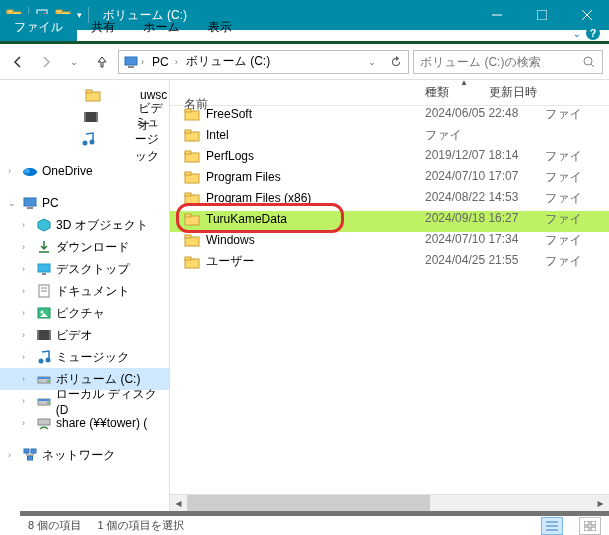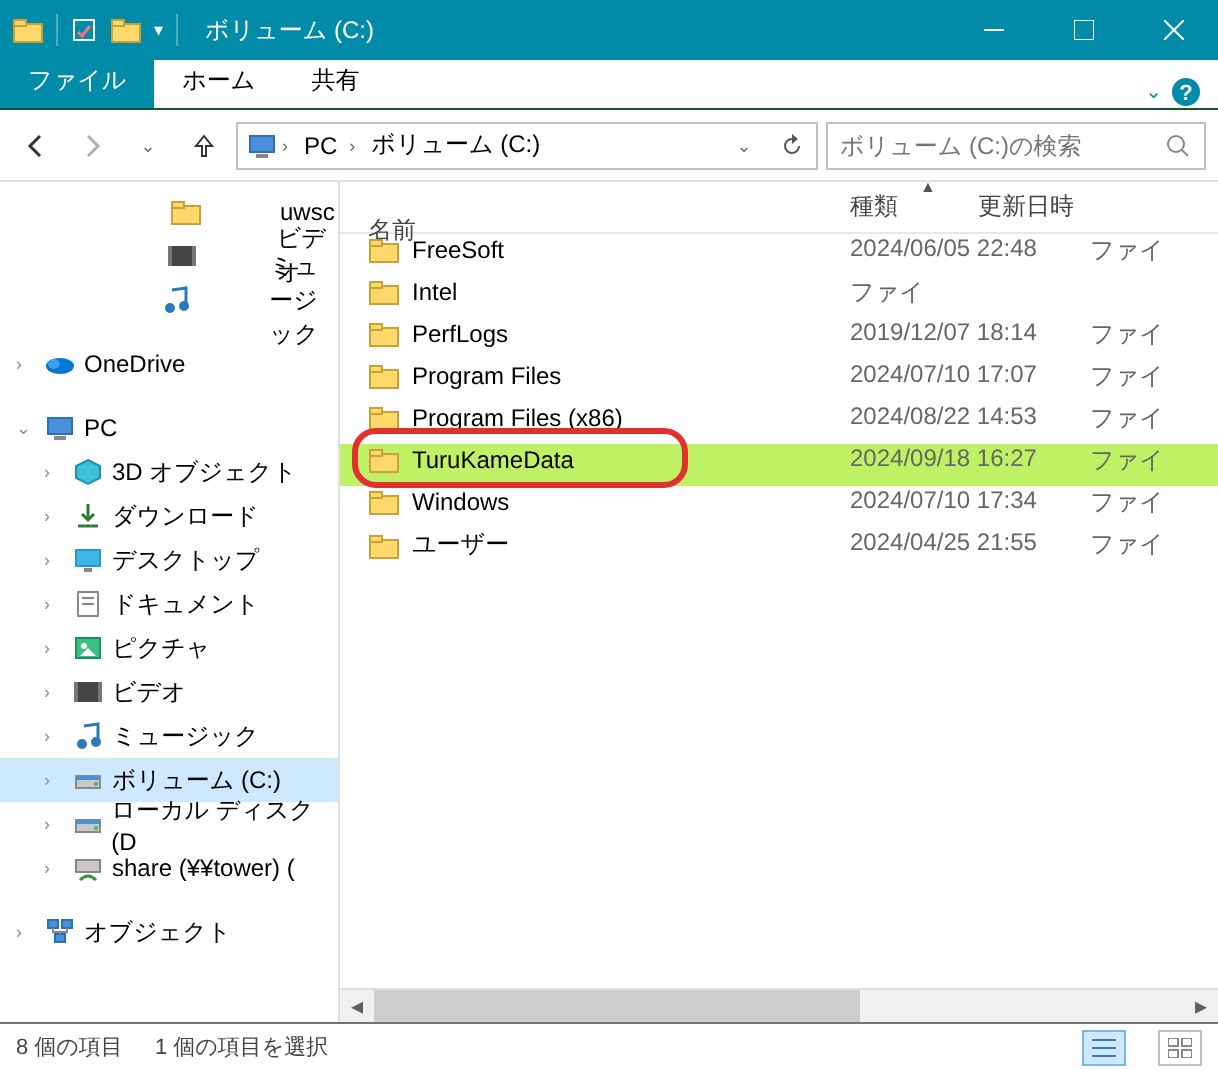--- a/index.html
+++ b/index.html
@@ -5,21 +5,21 @@
 * { box-sizing: border-box; margin: 0; padding: 0; }
 body { font-family: "Yu Gothic UI", "Meiryo", sans-serif; font-size: 12px; background: #fff; color: #000; width: 609px; height: 535px; overflow: hidden; display: flex; flex-direction: column; }
 
 .titlebar { background: #008ca8; height: 30px; display: flex; align-items: center; color: #fff; }
 .titlebar-icons { display: flex; align-items: center; gap: 6px; padding: 0 6px; }
 .titlebar-icons .sep { width: 1px; height: 16px; background: rgba(255,255,255,0.3); }
 .title-text { flex: 1; padding-left: 8px; font-size: 12px; }
 .win-controls { display: flex; }
 .win-btn { width: 45px; height: 30px; display: flex; align-items: center; justify-content: center; cursor: pointer; }
 
-.ribbon-tabs { height: 25px; display: flex; background: #fff; border-bottom: 1px solid #14532d; align-items: flex-end; }
+.ribbon-tabs { height: 14px; display: flex; background: #fff; border-bottom: 3px solid #14532d; align-items: flex-end; }
 .rtab { padding: 5px 14px; font-size: 12px; cursor: pointer; }
 .rtab.file { background: #008ca8; color: #fff; }
 .ribbon-spacer { flex: 1; }
 .ribbon-right { display: flex; align-items: center; padding-right: 8px; gap: 4px; }
 
 .navbar { height: 36px; display: flex; align-items: center; gap: 4px; padding: 4px 6px; border-bottom: 1px solid #e0e0e0; }
 .nav-btn { width: 24px; height: 24px; display: flex; align-items: center; justify-content: center; cursor: pointer; color: #555; }
 .nav-btn.disabled { color: #b0b0b0; }
 .addrbar { flex: 1; height: 24px; border: 1px solid #c0c0c0; display: flex; align-items: center; background: #fff; }
 .addr-seg { display: flex; align-items: center; padding: 0 4px; gap: 2px; cursor: pointer; }
@@ -45,21 +45,21 @@
 .sort-ind { position: absolute; left: 290px; top: -2px; font-size: 8px; color: #555; }
 .list-header { position: relative; }
 .list-body { flex: 1; overflow: auto; position: relative; }
 .row { display: flex; height: 21px; align-items: flex-start; cursor: pointer; }
 .row.sel { background: #bef264; }
 .row .c-name { width: 255px; padding-left: 14px; display: flex; align-items: center; gap: 6px; }
 .row .c-date { width: 120px; color: #666; }
 .row .c-type { flex: 1; color: #666; }
 .hilite { position: absolute; border: 3px solid #e03030; border-radius: 12px; pointer-events: none; }
 
-.statusbar { height: 24px; border-top: 1px solid #737373; display: flex; align-items: center; padding: 0 8px; font-size: 11px; color: #444; gap: 16px; }
+.statusbar { height: 24px; border-top: 5px solid #737373; display: flex; align-items: center; padding: 0 8px; font-size: 11px; color: #444; gap: 16px; margin-left: 20px; }
 .statusbar .sp { flex: 1; }
 .view-btn { width: 22px; height: 18px; border: 1px solid #c0c0c0; display: flex; align-items: center; justify-content: center; cursor: pointer; }
 .view-btn.act { background: #cde8ff; border-color: #7ab8e0; }
 
 svg { display: block; }
 
 .scrollbar-h { height: 17px; background: #f0f0f0; border-top: 1px solid #e0e0e0; display: flex; align-items: center; }
 .sb-btn { width: 17px; height: 17px; display: flex; align-items: center; justify-content: center; color: #606060; cursor: pointer; }
 .sb-track { flex: 1; height: 17px; position: relative; }
 .sb-thumb { position: absolute; left: 0; width: 60%; height: 100%; background: #cdcdcd; }
@@ -107,22 +107,23 @@
         <svg width="10" height="10">
           <line x1="0" y1="0" x2="10" y2="10" stroke="#fff"></line>
           <line x1="10" y1="0" x2="0" y2="10" stroke="#fff"></line>
         </svg>
       </div>
   </div>
 </div>
 
 <div class="ribbon-tabs">
   <div class="rtab file">ファイル</div>
+  <div class="rtab">共有</div>
   <div class="rtab">ホーム</div>
-  <div class="rtab">共有</div>
+  <div class="rtab">表示</div>
   <div class="ribbon-spacer"></div>
   <div class="ribbon-right">
     <span style="color:#008ca8;font-size:10px">⌄</span>
     <span>
         <svg width="16" height="16">
           <circle cx="8" cy="8" r="7" fill="#008ca8"></circle>
           <text x="8" y="12" text-anchor="middle" fill="#fff" font-size="11" font-weight="bold">?</text>
         </svg>
       </span>
   </div>
@@ -345,21 +346,21 @@
       <div class="tree-item indent0">
         <span class="expander">›</span>
         <span>
           <svg width="16" height="16">
             <rect x="2" y="2" width="5" height="4" fill="#4a90d9" stroke="#2a70b9"></rect>
             <rect x="9" y="2" width="5" height="4" fill="#4a90d9" stroke="#2a70b9"></rect>
             <rect x="5.5" y="9" width="5" height="4" fill="#4a90d9" stroke="#2a70b9"></rect>
             <path d="M4.5 6 L4.5 8 L11.5 8 L11.5 6 M8 8 L8 9" fill="none" stroke="#888"></path>
           </svg>
         </span>
-        <span>オブジェクト</span>
+        <span>ネットワーク</span>
       </div>
     </div>
 
   <div class="list">
     <div class="list-header">
       <div class="col-h col-name">名前</div>
       <div class="sort-ind">▲</div>
       <div class="col-h col-type">種類</div>
       <div class="col-h col-date">更新日時</div>
     </div>

